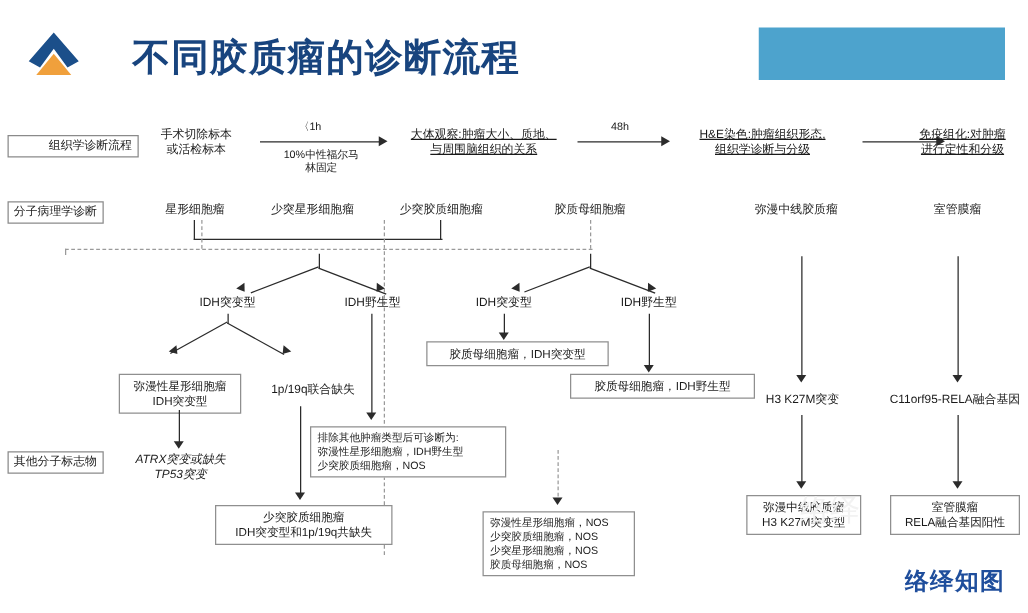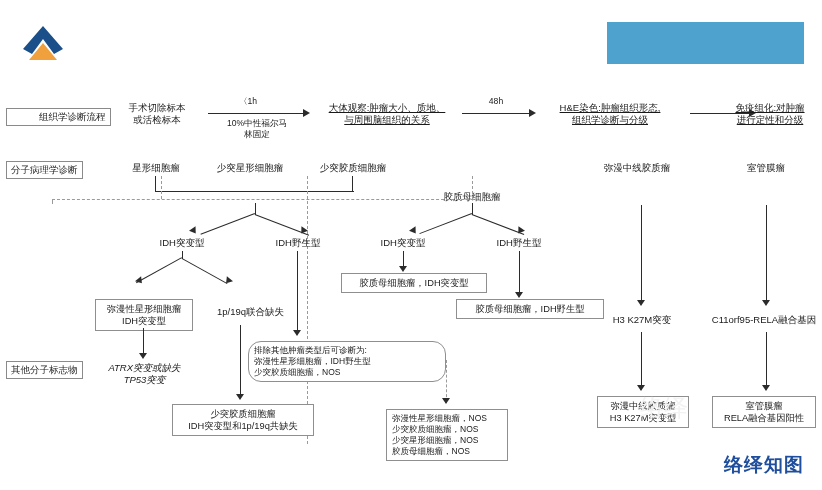--- a/index.html
+++ b/index.html
@@ -104,20 +104,21 @@
 </style>
 </head>
 <body>
 
 <div id="stage">
 
   <svg class="logo" viewBox="0 0 46 38">
     <path d="M23 2 L43 25 L34 30 L23 15 L12 30 L3 25 Z" fill="#1b4f8a"></path>
     <path d="M23 19 L37 36 L9 36 Z" fill="#f0a03c"></path>
   </svg>
+  <div class="title">不同胶质瘤的诊断流程</div>
   <div class="header-rect"></div>
 
   <div class="rowlabel" style="left:6px; top:108px;padding-left:32px;">组织学诊断流程</div>
   <div class="rowlabel" style="left:6px; top:161px;">分子病理学诊断</div>
   <div class="rowlabel" style="left:6px; top:361px;">其他分子标志物</div>
 
   <div class="node" style="left:114px; top:102px; width:86px;">手术切除标本
 或活检标本</div>
 
   <div class="node small" style="left:213px; top:96px; width:70px;">〈1h</div>
@@ -138,21 +139,21 @@
 
   <div class="ln h" style="left:690px; top:113px; width:60px;"></div>
   <div class="arrow-right" style="left:749px; top:109px;"></div>
 
   <div class="node u" style="left:722px; top:102px; width:96px;">免疫组化:对肿瘤
 进行定性和分级</div>
 
   <div class="node" style="left:116px; top:162px; width:80px;">星形细胞瘤</div>
   <div class="node" style="left:202px; top:162px; width:96px;">少突星形细胞瘤</div>
   <div class="node" style="left:305px; top:162px; width:96px;">少突胶质细胞瘤</div>
-  <div class="node" style="left:424px; top:162px; width:96px;margin-top:29px;">胶质母细胞瘤</div>
+  <div class="node" style="left:424px; top:162px; width:96px;">胶质母细胞瘤</div>
   <div class="node" style="left:586px; top:162px; width:102px;">弥漫中线胶质瘤</div>
   <div class="node" style="left:726px; top:162px; width:80px;">室管膜瘤</div>
 
   <div class="ln v" style="left:155px; top:176px; height:16px;"></div>
   <div class="ln v" style="left:352px; top:176px; height:16px;"></div>
   <div class="ln h" style="left:155px; top:191px; width:199px;"></div>
 
   <div class="dash-v" style="left:161px; top:176px; height:23px;"></div>
   <div class="dash-v" style="left:307px; top:176px; height:268px;"></div>
   <div class="dash-v" style="left:472px; top:176px; height:23px;"></div>
@@ -202,21 +203,21 @@
 TP53突变</div>
 
   <div class="ln v" style="left:240px; top:325px; height:72px;"></div>
   <div class="arrow-down" style="left:236px; top:394px;"></div>
   <div class="box" style="left:172px; top:404px; width:142px;">少突胶质细胞瘤
 IDH突变型和1p/19q共缺失</div>
 
   <div class="box" style="left:341px; top:273px; width:146px;">胶质母细胞瘤，IDH突变型</div>
   <div class="box" style="left:456px; top:299px; width:148px;">胶质母细胞瘤，IDH野生型</div>
 
-  <div class="box left tiny" style="left:248px; top:341px; width:198px;border-radius:13px;">排除其他肿瘤类型后可诊断为:
+  <div class="box left tiny" style="left:248px; top:341px; width:157px;">排除其他肿瘤类型后可诊断为:
 弥漫性星形细胞瘤，IDH野生型
 少突胶质细胞瘤，NOS</div>
 
   <div class="dash-v" style="left:446px; top:360px; height:42px;"></div>
   <div class="arrow-down" style="left:442px; top:398px;"></div>
 
   <div class="box left tiny" style="left:386px; top:409px; width:122px;">弥漫性星形细胞瘤，NOS
 少突胶质细胞瘤，NOS
 少突星形细胞瘤，NOS
 胶质母细胞瘤，NOS</div>

